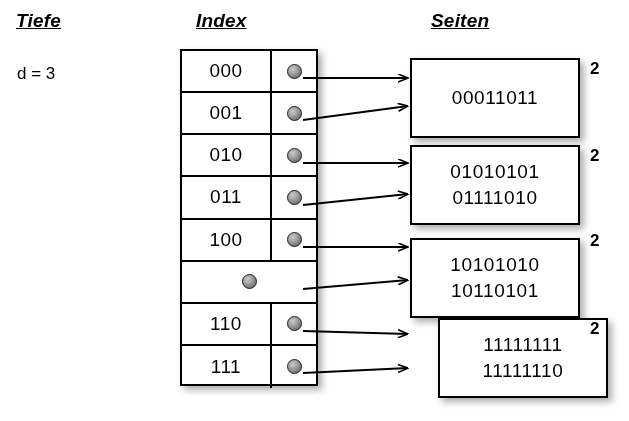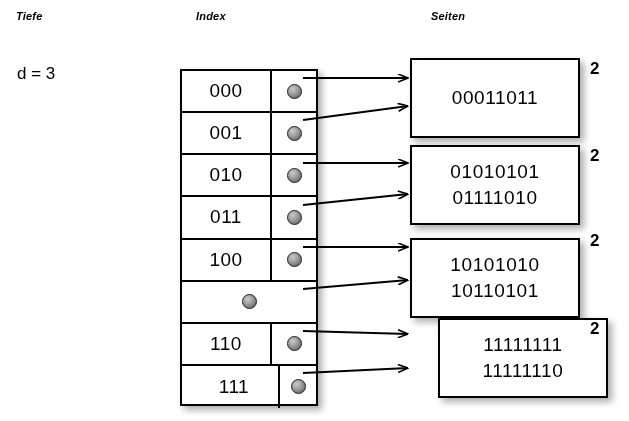--- a/index.html
+++ b/index.html
@@ -21,58 +21,59 @@
     left: 0; top: 0;
     width: 629px;
     height: 421px;
   }
 
   
   .heading {
     position: absolute;
     font-style: italic;
     font-weight: 600;
-    font-size: 11px;
+    font-size: 19px;
     letter-spacing: 0.2px;
     white-space: nowrap;
+    text-decoration: underline;
   }
   #heading-tiefe  { left: 16px;  top: 10px; }
   #heading-index  { left: 196px; top: 10px; }
   #heading-seiten { left: 431px; top: 10px; }
 
   
   #depth-note {
     position: absolute;
     left: 17px;
     top: 64px;
     font-size: 17px;
     white-space: nowrap;
   }
 
   
   #index-table {
     position: absolute;
     left: 180px;
-    top: 69px;
+    top: 49px;
     width: 138px;
     height: 337px;
     box-sizing: border-box;
     border: 2.5px solid #000;
     background: #ffffff;
     box-shadow: 4px 4px 7px rgba(0,0,0,0.33);
   }
   .index-row {
     position: relative;
     height: 42.125px;
     box-sizing: border-box;
     border-bottom: 2.5px solid #000;
     display: flex;
     align-items: center;
   }
-  .index-row:last-child { border-bottom: none; padding-left: 8px; }
+  .index-row:last-child { border-bottom: none; }
 
   .index-key {
     width: 90px;
     box-sizing: border-box;
     height: 100%;
     border-right: 2.5px solid #000;
     display: flex;
     align-items: center;
     justify-content: center;
     font-size: 19px;

